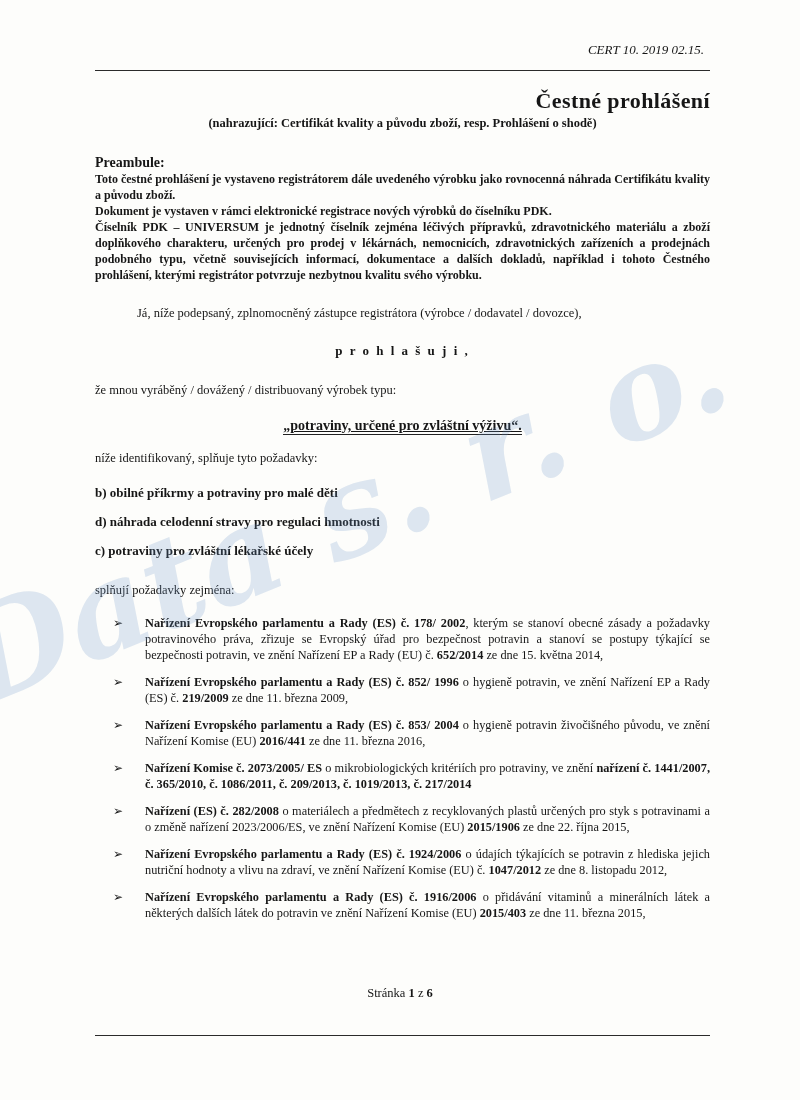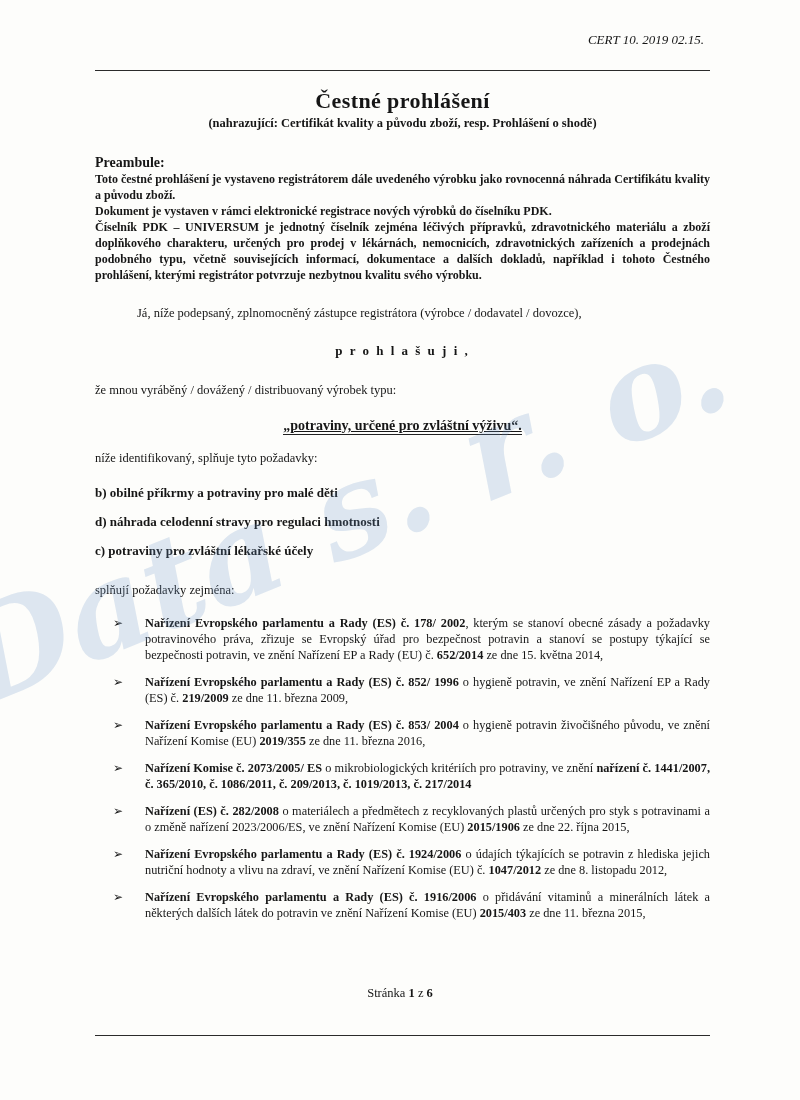--- a/index.html
+++ b/index.html
@@ -11,30 +11,30 @@
   }
   .watermark {
     position:absolute; left:-35px; top:590px;
     transform:rotate(-22deg); transform-origin:left center;
     font-size:128px; font-style:italic; font-weight:bold;
     color:rgba(108,149,199,0.22); white-space:nowrap;
     z-index:3; pointer-events:none;
     font-family:"DejaVu Serif",serif;
   }
   .doc-ref {
-    position:absolute; top:32px; right:96px;
+    position:absolute; top:42px; right:96px;
     font-style:italic; font-size:13px; z-index:1;
   }
   .top-rule {
     position:absolute; top:70px; left:95px; right:90px;
     border-top:1.6px solid #2b2b2b;
   }
   .content { position:absolute; top:80px; left:95px; right:90px; z-index:1; }
   h1.title {
-    margin:8px 0 2px; text-align:center;
+    margin:8px 0 2px; text-align:right;
     font-size:22px; font-weight:bold; letter-spacing:0.4px;
   }
   .subtitle { text-align:center; font-weight:bold; font-size:12.5px; }
   .preamble-heading { margin-top:24px; font-weight:bold; font-size:14px; }
   .preamble-p {
     margin:0; font-weight:bold; font-size:12px;
     line-height:1.34; text-align:justify;
   }
   .decl-intro { margin:22px 0 0; font-size:12.5px; text-indent:42px; }
   .decl-verb {
@@ -121,21 +121,21 @@
           <span class="reg-text"><span style="font-weight: 700;">Nařízení Evropského parlamentu a Rady (ES) č. 178/ 2002</span><span>, kterým se stanoví obecné zásady a požadavky potravinového práva, zřizuje se Evropský úřad pro bezpečnost potravin a stanoví se postupy týkající se bezpečnosti potravin, ve znění Nařízení EP a Rady (EU) č. </span><span style="font-weight: 700;">652/2014</span><span> ze dne 15. května 2014,</span></span>
         </div>
 
         <div class="reg">
           <span class="bullet">➢</span>
           <span class="reg-text"><span style="font-weight: 700;">Nařízení Evropského parlamentu a Rady (ES) č. 852/ 1996</span><span> o hygieně potravin, ve znění Nařízení EP a Rady (ES) č. </span><span style="font-weight: 700;">219/2009</span><span> ze dne 11. března 2009,</span></span>
         </div>
 
         <div class="reg">
           <span class="bullet">➢</span>
-          <span class="reg-text"><span style="font-weight: 700;">Nařízení Evropského parlamentu a Rady (ES) č. 853/ 2004</span><span> o hygieně potravin živočišného původu, ve znění Nařízení Komise (EU) </span><span style="font-weight: 700;">2019/355</span><span> ze dne 11. března 2016,</span></span>
+          <span class="reg-text"><span style="font-weight: 700;">Nařízení Evropského parlamentu a Rady (ES) č. 853/ 2004</span><span> o hygieně potravin živočišného původu, ve znění Nařízení Komise (EU) </span><span style="font-weight: 700;">2016/441</span><span> ze dne 11. března 2016,</span></span>
         </div>
 
         <div class="reg">
           <span class="bullet">➢</span>
           <span class="reg-text"><span style="font-weight: 700;">Nařízení Komise č. 2073/2005/ ES</span><span> o mikrobiologických kritériích pro potraviny, ve znění </span><span style="font-weight: 700;">nařízení č. 1441/2007, č. 365/2010, č. 1086/2011, č. 209/2013, č. 1019/2013, č. 217/2014</span></span>
         </div>
 
         <div class="reg">
           <span class="bullet">➢</span>
           <span class="reg-text"><span style="font-weight: 700;">Nařízení (ES) č. 282/2008</span><span> o materiálech a předmětech z recyklovaných plastů určených pro styk s potravinami a o změně nařízení 2023/2006/ES, ve znění Nařízení Komise (EU) </span><span style="font-weight: 700;">2015/1906</span><span> ze dne 22. října 2015,</span></span>

